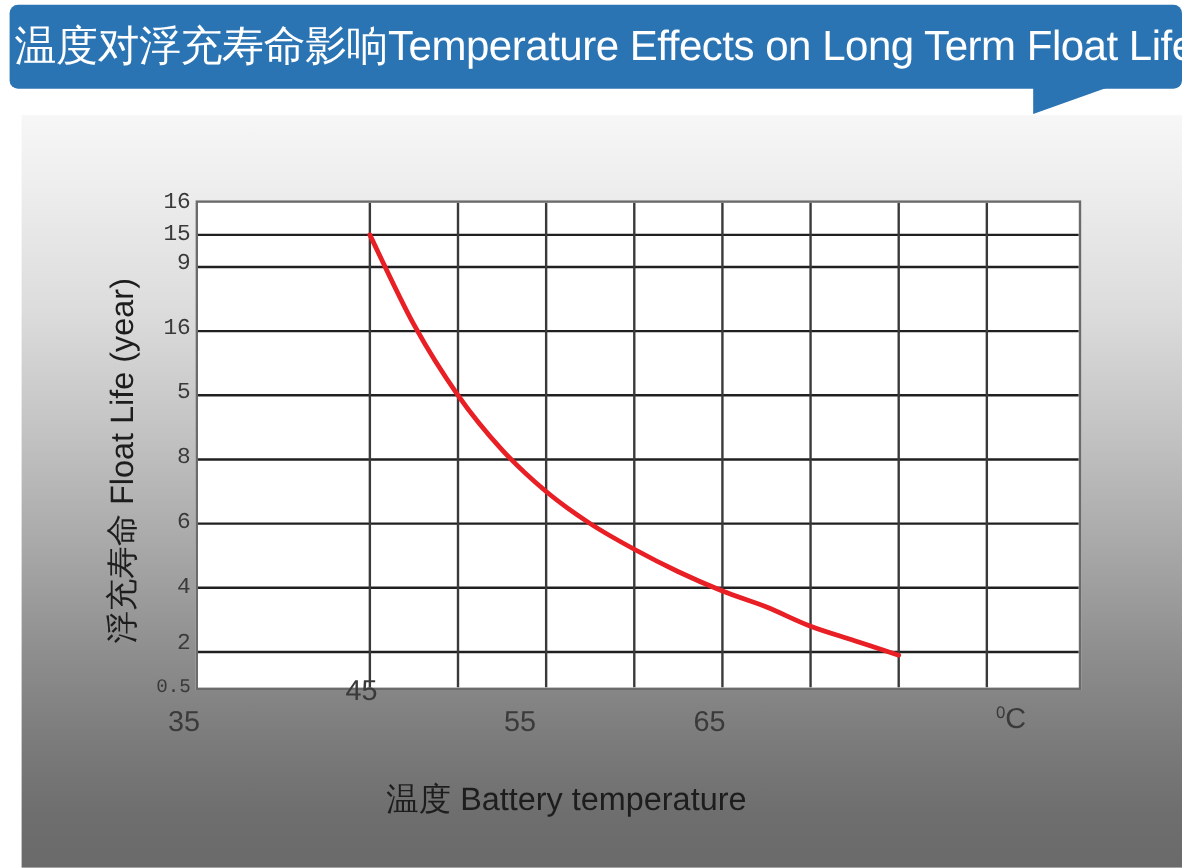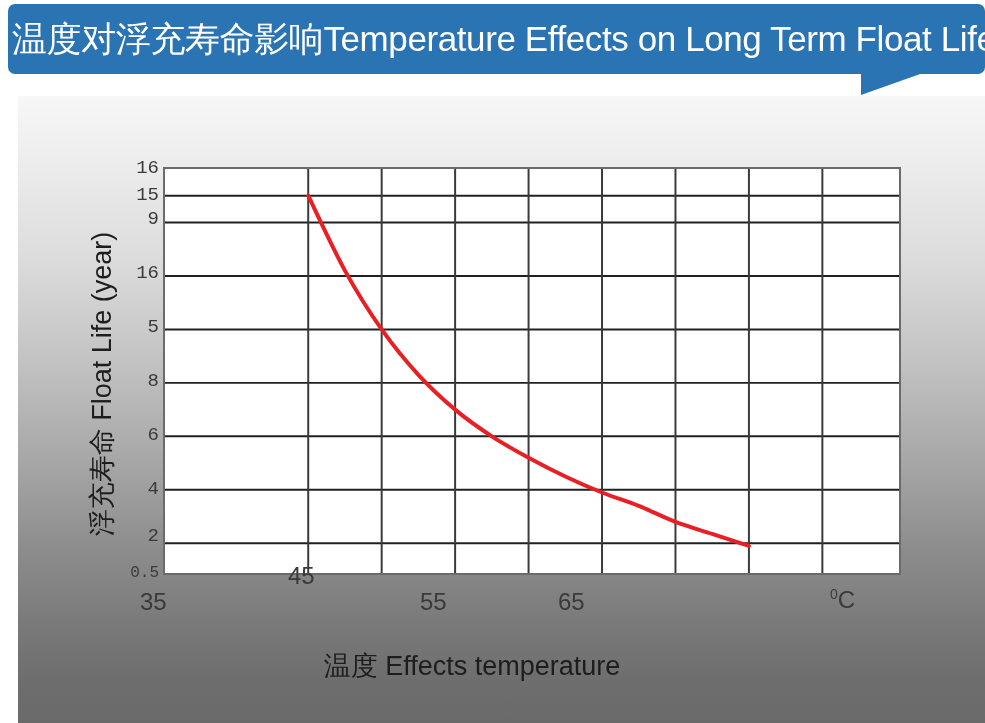--- a/index.html
+++ b/index.html
@@ -215,19 +215,19 @@
         </g>
 
       <path id="data-curve" fill="none" stroke="#e81f24" stroke-width="4" stroke-linecap="round" d="M 144.00 27.00 C 150.15 39.60, 168.62 80.10, 180.93 102.60 C 193.23 125.10, 205.54 144.45, 217.85 162.00 C 230.16 179.55, 242.47 194.40, 254.77 207.90 C 267.08 221.40, 279.39 232.65, 291.70 243.00 C 304.01 253.35, 316.32 261.90, 328.63 270.00 C 340.93 278.10, 353.24 284.85, 365.55 291.60 C 377.86 298.35, 390.17 304.65, 402.47 310.50 C 414.78 316.35, 427.09 321.75, 439.40 326.70 C 451.71 331.65, 464.02 335.25, 476.32 340.20 C 488.63 345.15, 500.94 351.67, 513.25 356.40 C 525.56 361.13, 537.87 364.50, 550.17 368.55 C 562.48 372.60, 580.95 378.68, 587.10 380.70"></path>
     </svg>
   </div>
 
   <div id="xtick-labels">
     <div class="xtick" style="left:122px;top:494px;width:80px">35</div>
     <div class="xtick" style="left:270px;top:468px;width:80px">45</div>
     <div class="xtick" style="left:402px;top:494px;width:80px">55</div>
-    <div class="xtick" style="left:540px;top:494px;width:80px">65</div>
+    <div class="xtick" style="left:560px;top:494px;width:80px">65</div>
     <div class="xtick" style="left:812px;top:492px;width:80px"><sup>0</sup><span>C</span></div>
   </div>
 
-  <div id="x-axis-title">温度  Effects temperature</div>
+  <div id="x-axis-title">温度  Battery temperature</div>
 
 </div>
 
 </body></html>

